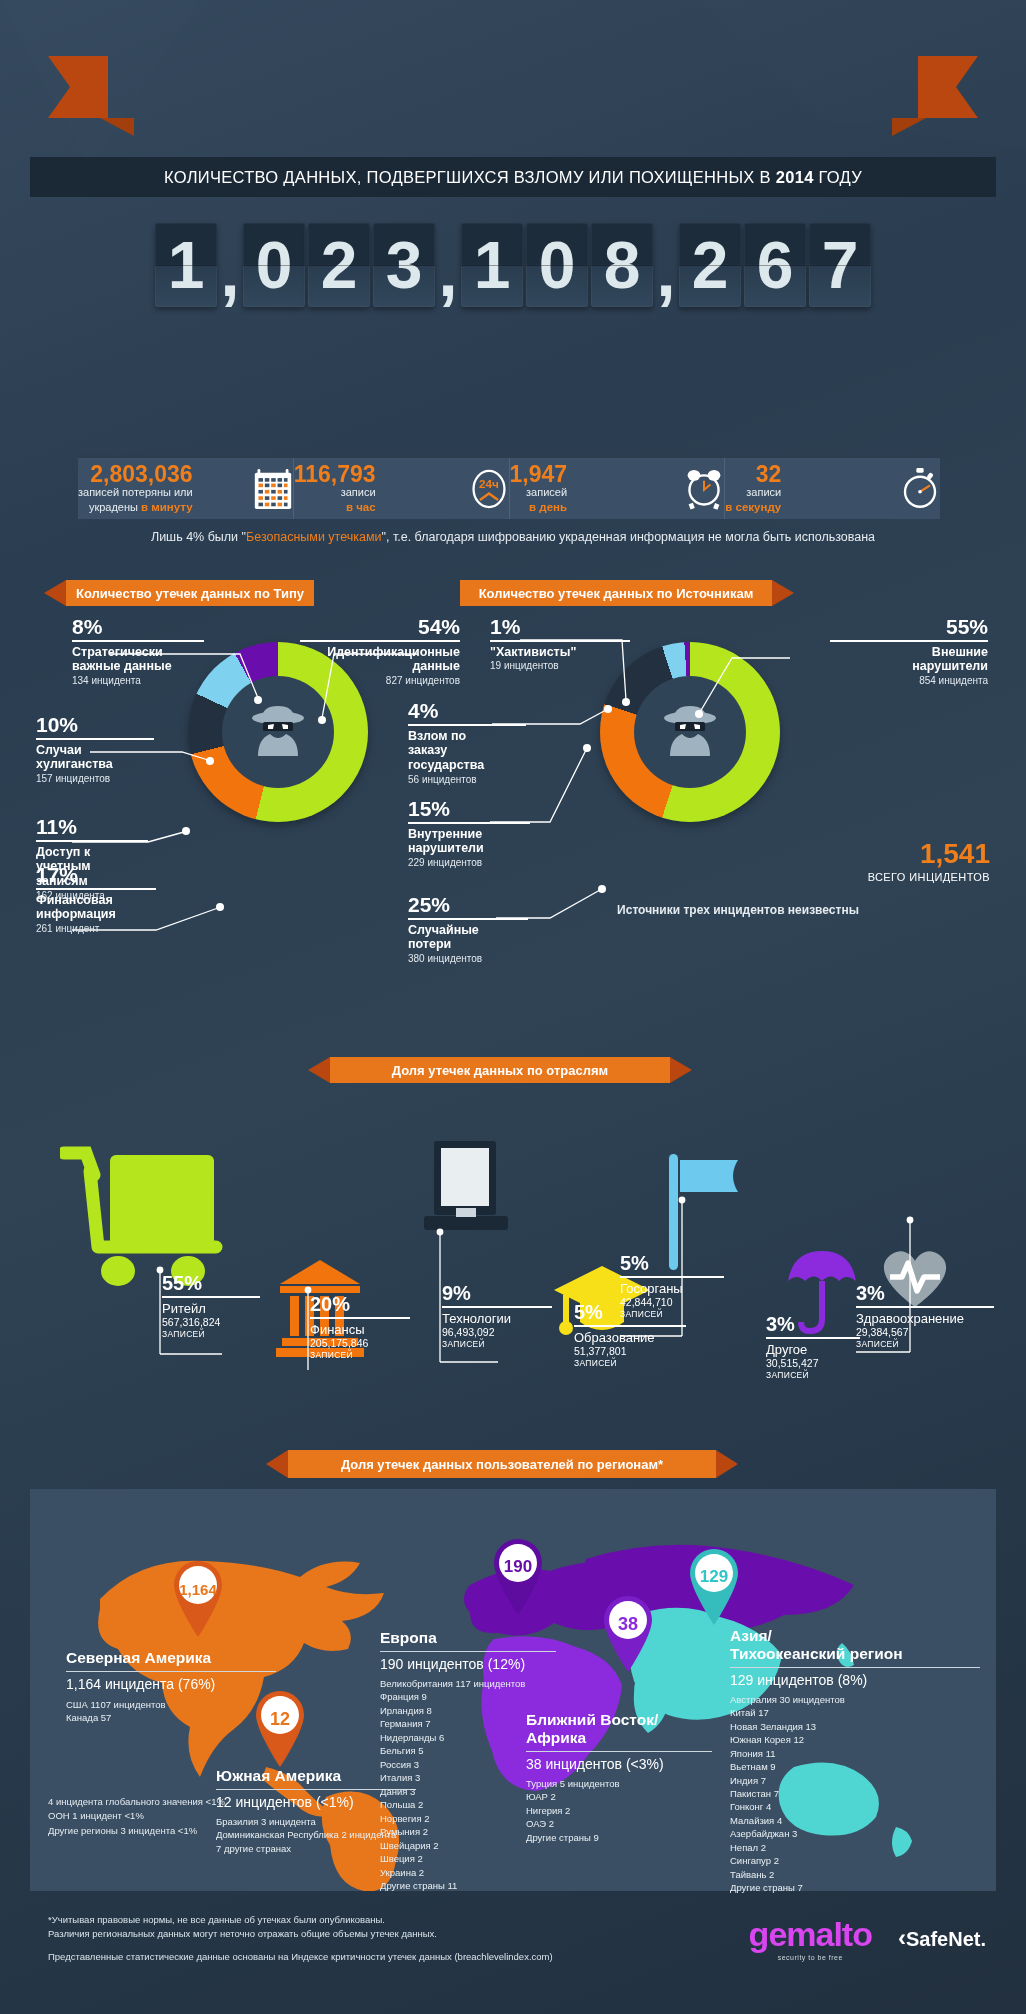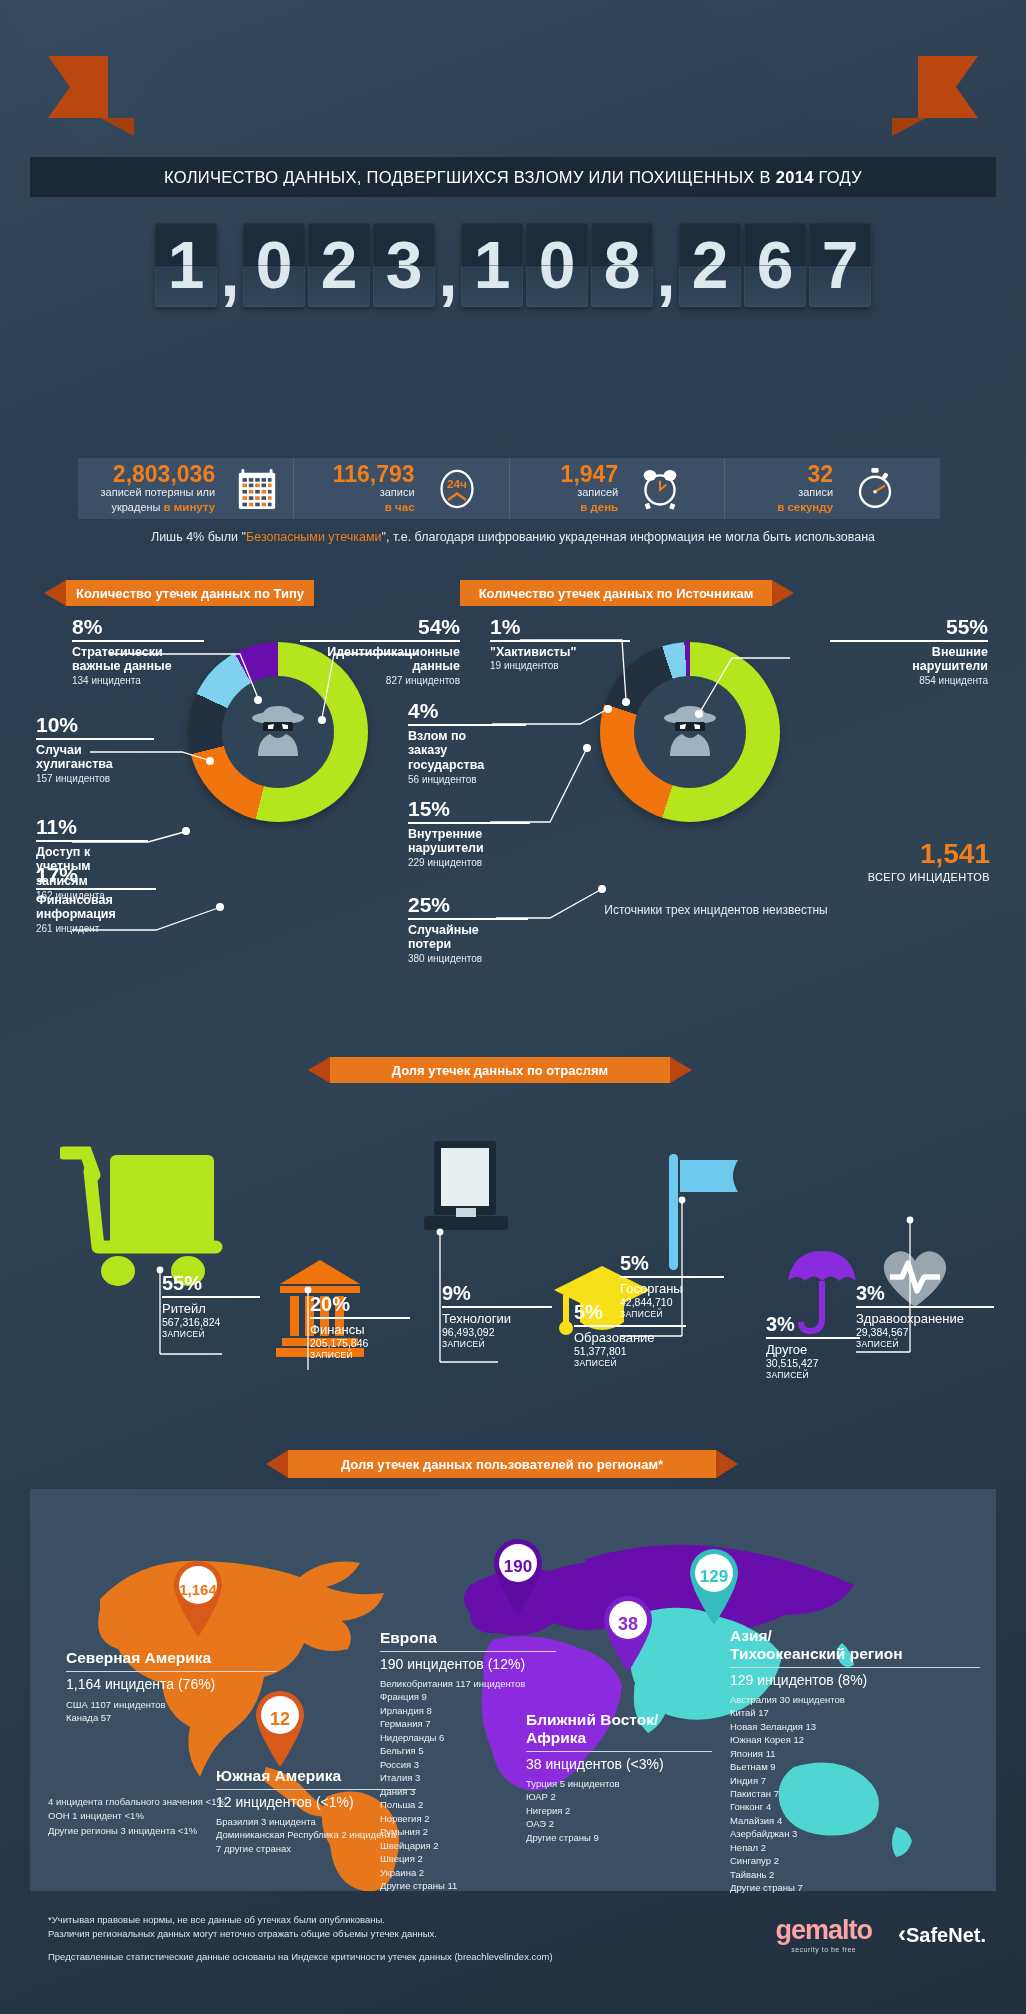--- a/index.html
+++ b/index.html
@@ -45,22 +45,22 @@
            font-size:66px; font-weight:bold; color:#dde8ec; line-height:1; }
   .digit.comma { width:20px; background:none; box-shadow:none; align-items:flex-end;
                  font-size:70px; color:#dde8ec; padding-bottom:-4px; }
   .digit::after { content:''; position:absolute; left:0; right:0; top:50%; height:1px;
                   background:rgba(0,0,0,.35); }
   .digit.comma::after { display:none; }
 
   
   .stats { position:absolute; top:455px; left:78px; width:862px; height:64px;
            background:#3b5066; border-top:3px solid #2b3d4f; display:flex; }
-  .stat { flex:1; display:flex; align-items:center; justify-content:center; gap:22px;
-          border-right:1px solid #4d6376;margin-left:7px; }
+  .stat { flex:1; display:flex; align-items:center; justify-content:space-between; gap:22px;
+          border-right:1px solid #4d6376; }
   .stat:last-child { border-right:none; }
   .stat .txt { text-align:right; }
   .stat .n { font-size:23px; font-weight:bold; color:#f07f1b; line-height:1.02; }
   .stat .l1 { font-size:11px; color:#e8eef2; line-height:1.25; }
   .stat .l2 { font-size:11.5px; color:#f07f1b; font-weight:bold; line-height:1.25; }
   .ico { width:40px; height:44px; flex:0 0 auto; }
 
   .securebreach { position:absolute; top:530px; left:0; width:1026px; text-align:center;
                   font-size:12.5px; color:#e6ecf0; }
   .securebreach .hl { color:#f07f1b; }
@@ -87,22 +87,22 @@
   .lbl .ct { font-size:10px; color:#e2e9ee; margin-top:1px; }
   .lbl.right { text-align:left; }
   .lbl.left { text-align:left; }
 
   .leader { position:absolute; stroke:#fff; stroke-width:1.3; fill:none; }
   .dotw { fill:#ffffff; }
 
   .totalbox { position:absolute; right:36px; top:840px; width:150px; text-align:right; }
   .totalbox .t1 { font-size:28px; font-weight:bold; color:#f07f1b; line-height:1; }
   .totalbox .t2 { font-size:11px; letter-spacing:.4px; margin-top:3px; }
-  .srcnote { position:absolute; top:903px; left:436px; width:560px; text-align:center;
-             font-size:12px; color:#e6ecf0; }
+  .srcnote { position:absolute; top:903px; left:458px; width:560px; text-align:center;
+             font-size:12px; color:#e6ecf0;font-weight:bold; }
 
   
   .ind { position:absolute; }
   .ind .pc { font-size:20px; font-weight:bold; line-height:1; }
   .ind .rule { height:1.5px; background:#fff; margin:3px 0 3px; }
   .ind .nm { font-size:13px; line-height:1.2; }
   .ind .num { font-size:10.5px; line-height:1.25; }
   .ind .rec { font-size:8.5px; letter-spacing:.3px; }
 
   
@@ -113,21 +113,21 @@
   .region .rule { height:1.2px; background:#cfd8de; margin:4px 0 4px; }
   .region .inc { font-size:14px; line-height:1.2; }
   .region .li { font-size:9.5px; line-height:1.42; color:#eaf0f4; }
   .pin { position:absolute; width:46px; height:46px; border-radius:50%;
          display:flex; align-items:center; justify-content:center;
          font-size:17px; font-weight:bold; background:#fff; }
 
   .foot { position:absolute; left:48px; top:1913px; font-size:9.5px; line-height:1.5; color:#dbe4ea; }
   .brands { position:absolute; right:40px; top:1915px; display:flex; align-items:center; gap:26px; }
   .gemalto { text-align:center; }
-  .gemalto .g1 { font-size:27px; font-weight:bold; color:#fca5a5; letter-spacing:-1px; }
+  .gemalto .g1 { font-size:34px; font-weight:bold; color:#d946ef; letter-spacing:-1px; }
   .gemalto .g2 { font-size:7px; color:#cfd8de; letter-spacing:.5px; }
   .safenet { font-size:20px; font-weight:bold; color:#fff; }
   .mapnote { position:absolute; left:48px; top:1795px; font-size:9.5px; line-height:1.5; color:#e6ecf0; }
 </style>
 </head>
 <body>
 
 <svg class="bgpoly" viewBox="0 0 1026 2014" preserveAspectRatio="none">
   <polygon points="0,0 200,0 90,170" fill="#ffffff" opacity=".05"></polygon>
   <polygon points="330,0 560,60 420,190" fill="#ffffff" opacity=".04"></polygon>

